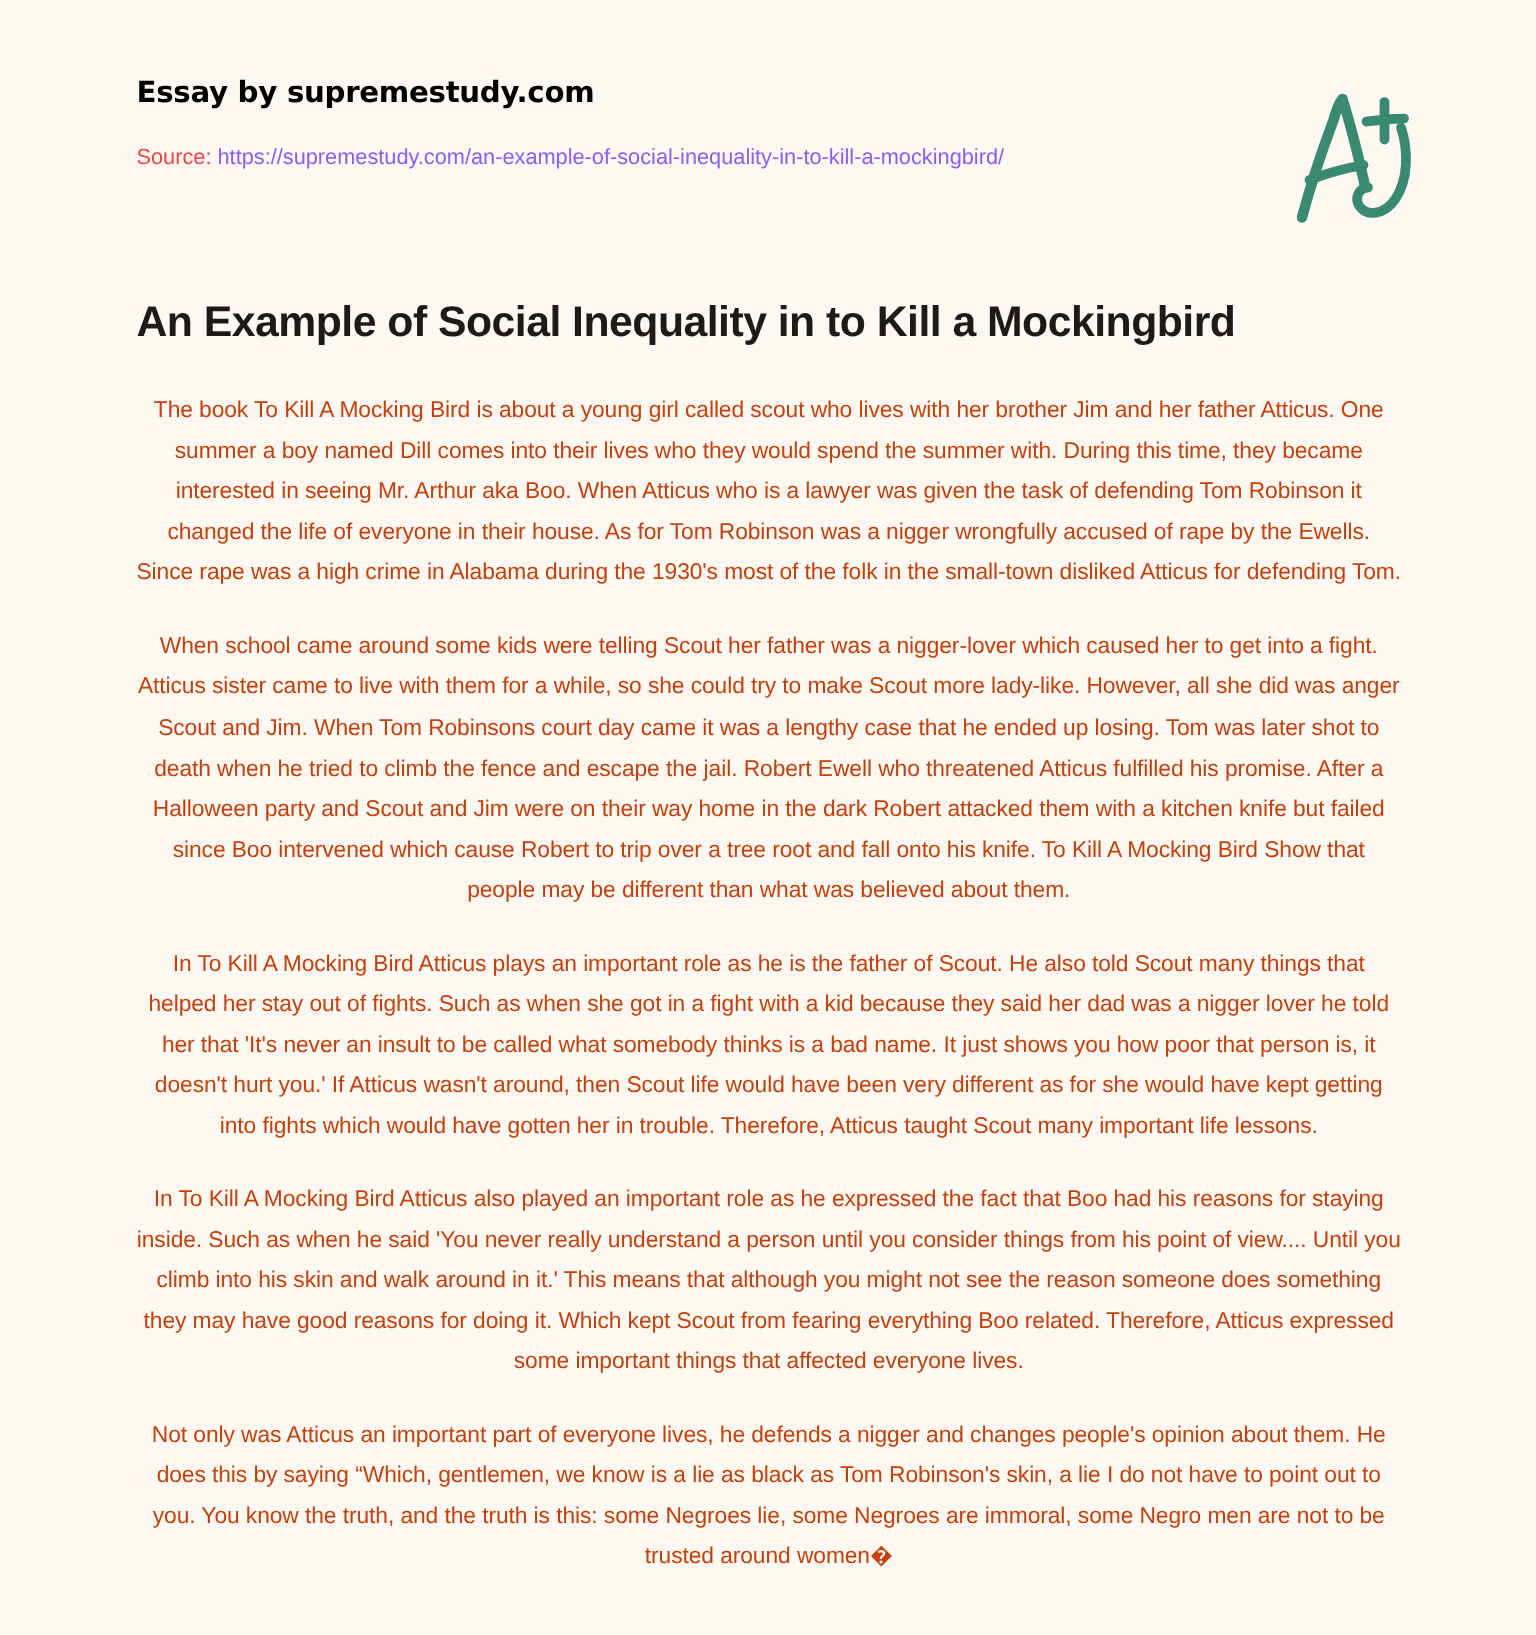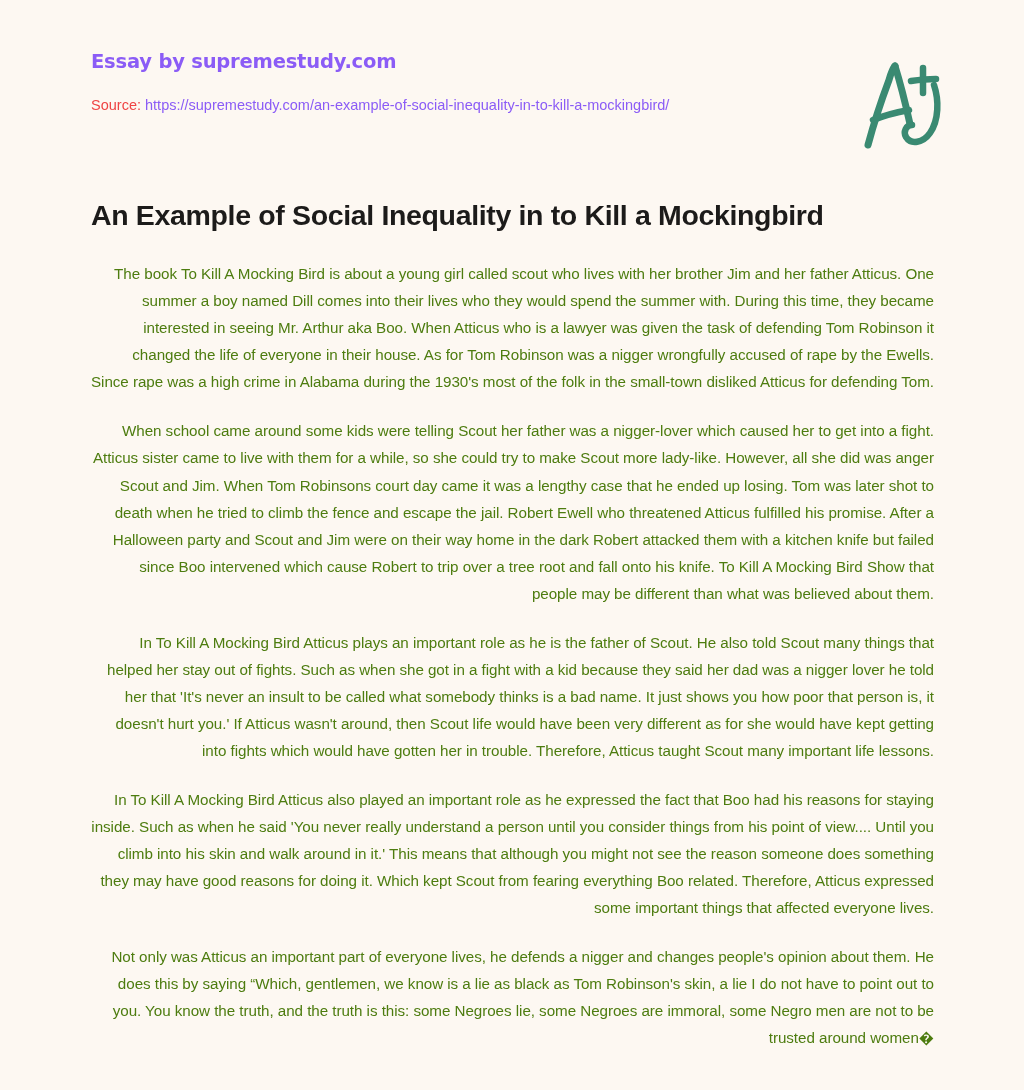--- a/index.html
+++ b/index.html
@@ -28,21 +28,21 @@
     position: relative;
     padding: 50px 90px 0 91px;
     height: 145px;
     box-sizing: border-box;
   }
 
   .byline {
     font-family: "DejaVu Sans", sans-serif;
     font-size: 19.5px;
     font-weight: bold;
-    color: #8b5cf6;
+    color: #000000;
     letter-spacing: -0.2px;
     margin: 0;
     line-height: 1.2;
   }
 
   .source-line {
     margin-top: 20px;
     font-family: "Liberation Sans", sans-serif;
     font-size: 14.5px;
     line-height: 1.72;
@@ -90,22 +90,22 @@
   .body-copy {
     padding: 0 90px 0 91px;
     margin-top: 28px;
   }
 
   .body-copy p {
     margin: 0 0 22px 0;
     font-family: "Liberation Sans", sans-serif;
     font-size: 15.2px;
     line-height: 1.78;
-    color: #4d7c0f;
-    text-align: right;
+    color: #c2410c;
+    text-align: center;
     letter-spacing: -0.05px;
   }
 
   .body-copy p:last-child {
     margin-bottom: 16px;
   }
 </style>
 </head>
 <body>
 

